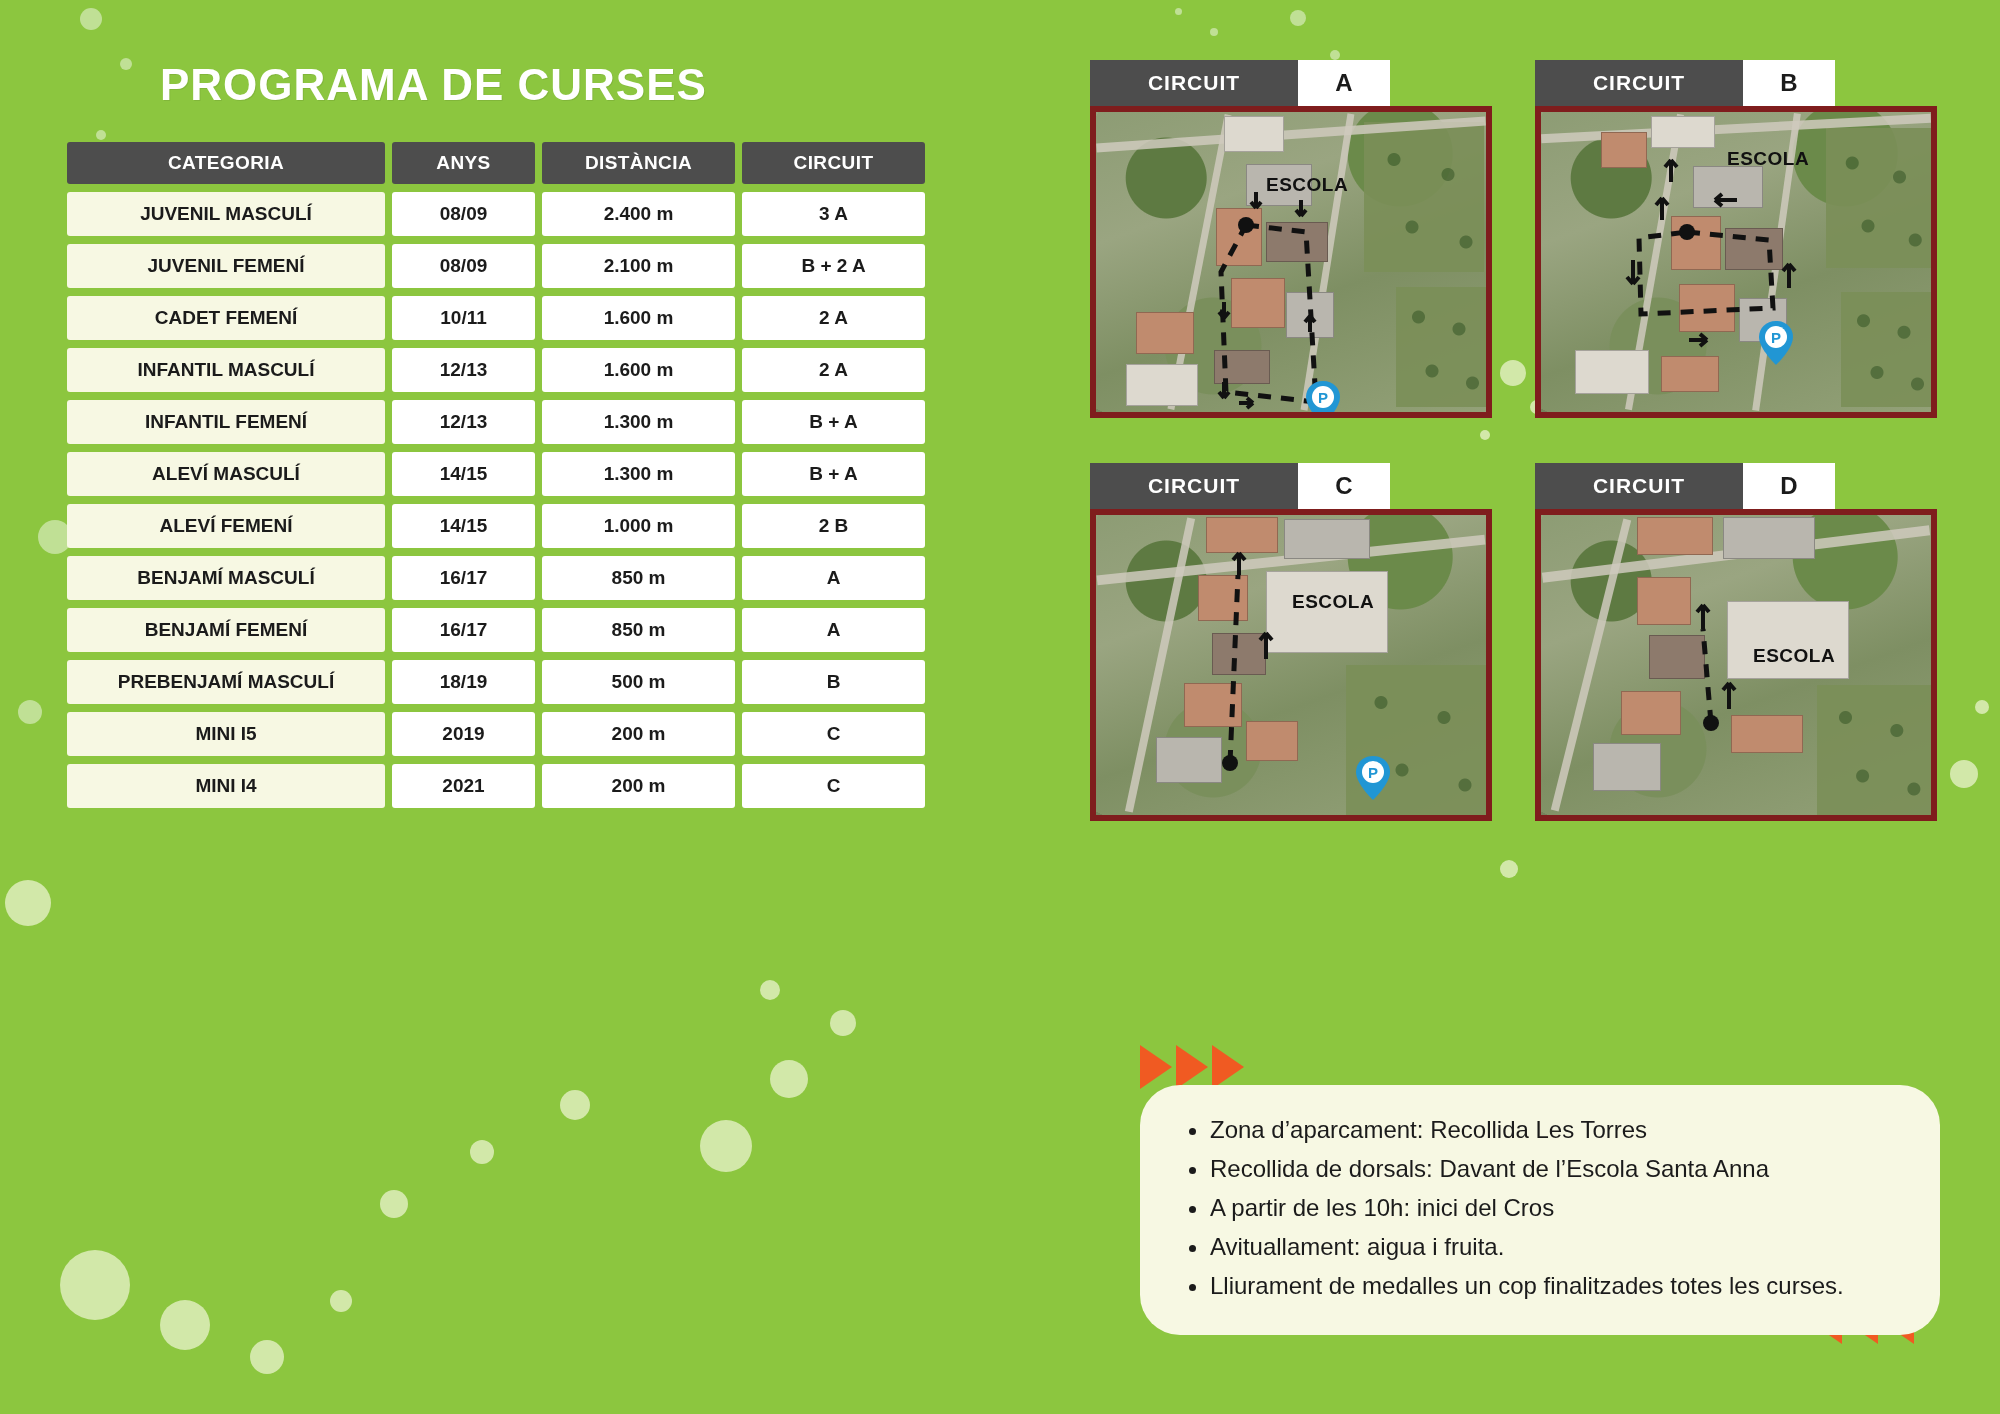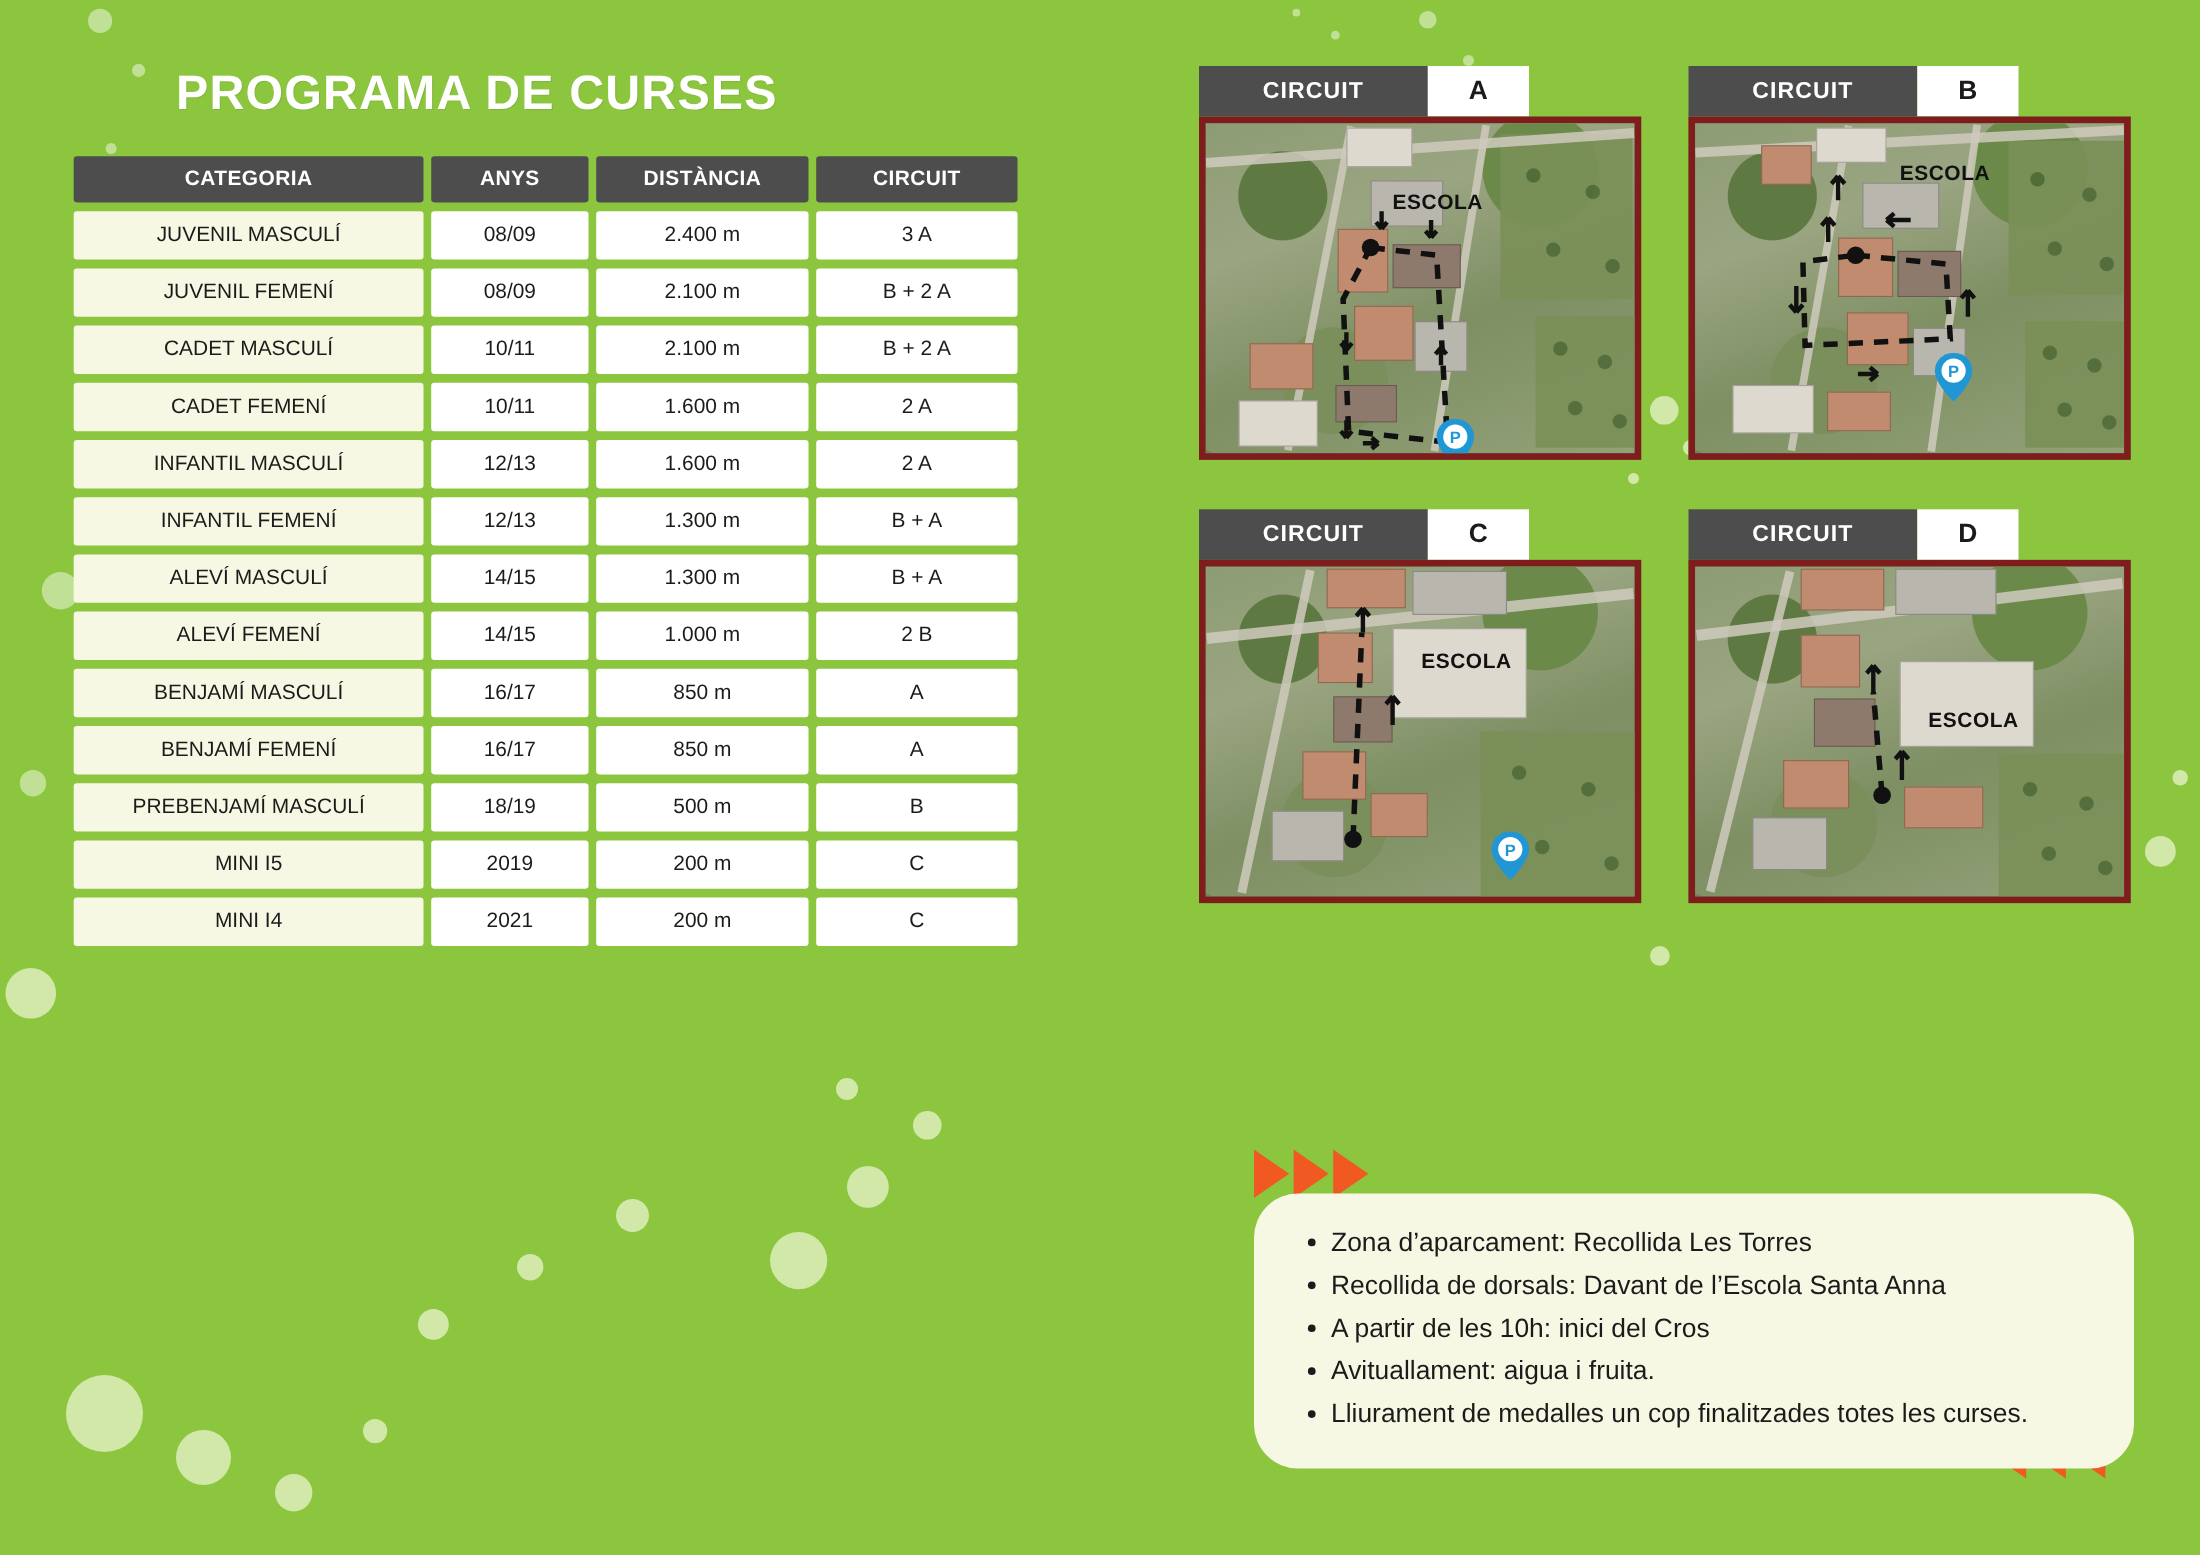--- a/index.html
+++ b/index.html
@@ -56,21 +56,21 @@
   }
   table.schedule th.c-cat { width: 310px; }
   table.schedule th.c-any { width: 135px; }
   table.schedule th.c-dist { width: 185px; }
   table.schedule th.c-cir { width: 175px; }
 
   table.schedule td {
     background: #ffffff;
     color: #1b1b1b;
     font-size: 19px;
-    font-weight: normal;
+    font-weight: bold;
     text-align: center;
     padding: 11px 4px;
     border-radius: 3px;
   }
   table.schedule td.cat {
     background: #f7f8e3;
   }
 
   
   #right-col {
@@ -267,26 +267,20 @@
         <td>2.400 m</td>
         <td>3 A</td>
       </tr>
       <tr>
         <td class="cat">JUVENIL FEMENÍ</td>
         <td>08/09</td>
         <td>2.100 m</td>
         <td>B + 2 A</td>
       </tr>
       <tr>
-        <td class="cat">CADET MASCULÍ</td>
-        <td>10/11</td>
-        <td>2.100 m</td>
-        <td>B + 2 A</td>
-      </tr>
-      <tr>
         <td class="cat">CADET FEMENÍ</td>
         <td>10/11</td>
         <td>1.600 m</td>
         <td>2 A</td>
       </tr>
       <tr>
         <td class="cat">INFANTIL MASCULÍ</td>
         <td>12/13</td>
         <td>1.600 m</td>
         <td>2 A</td>

